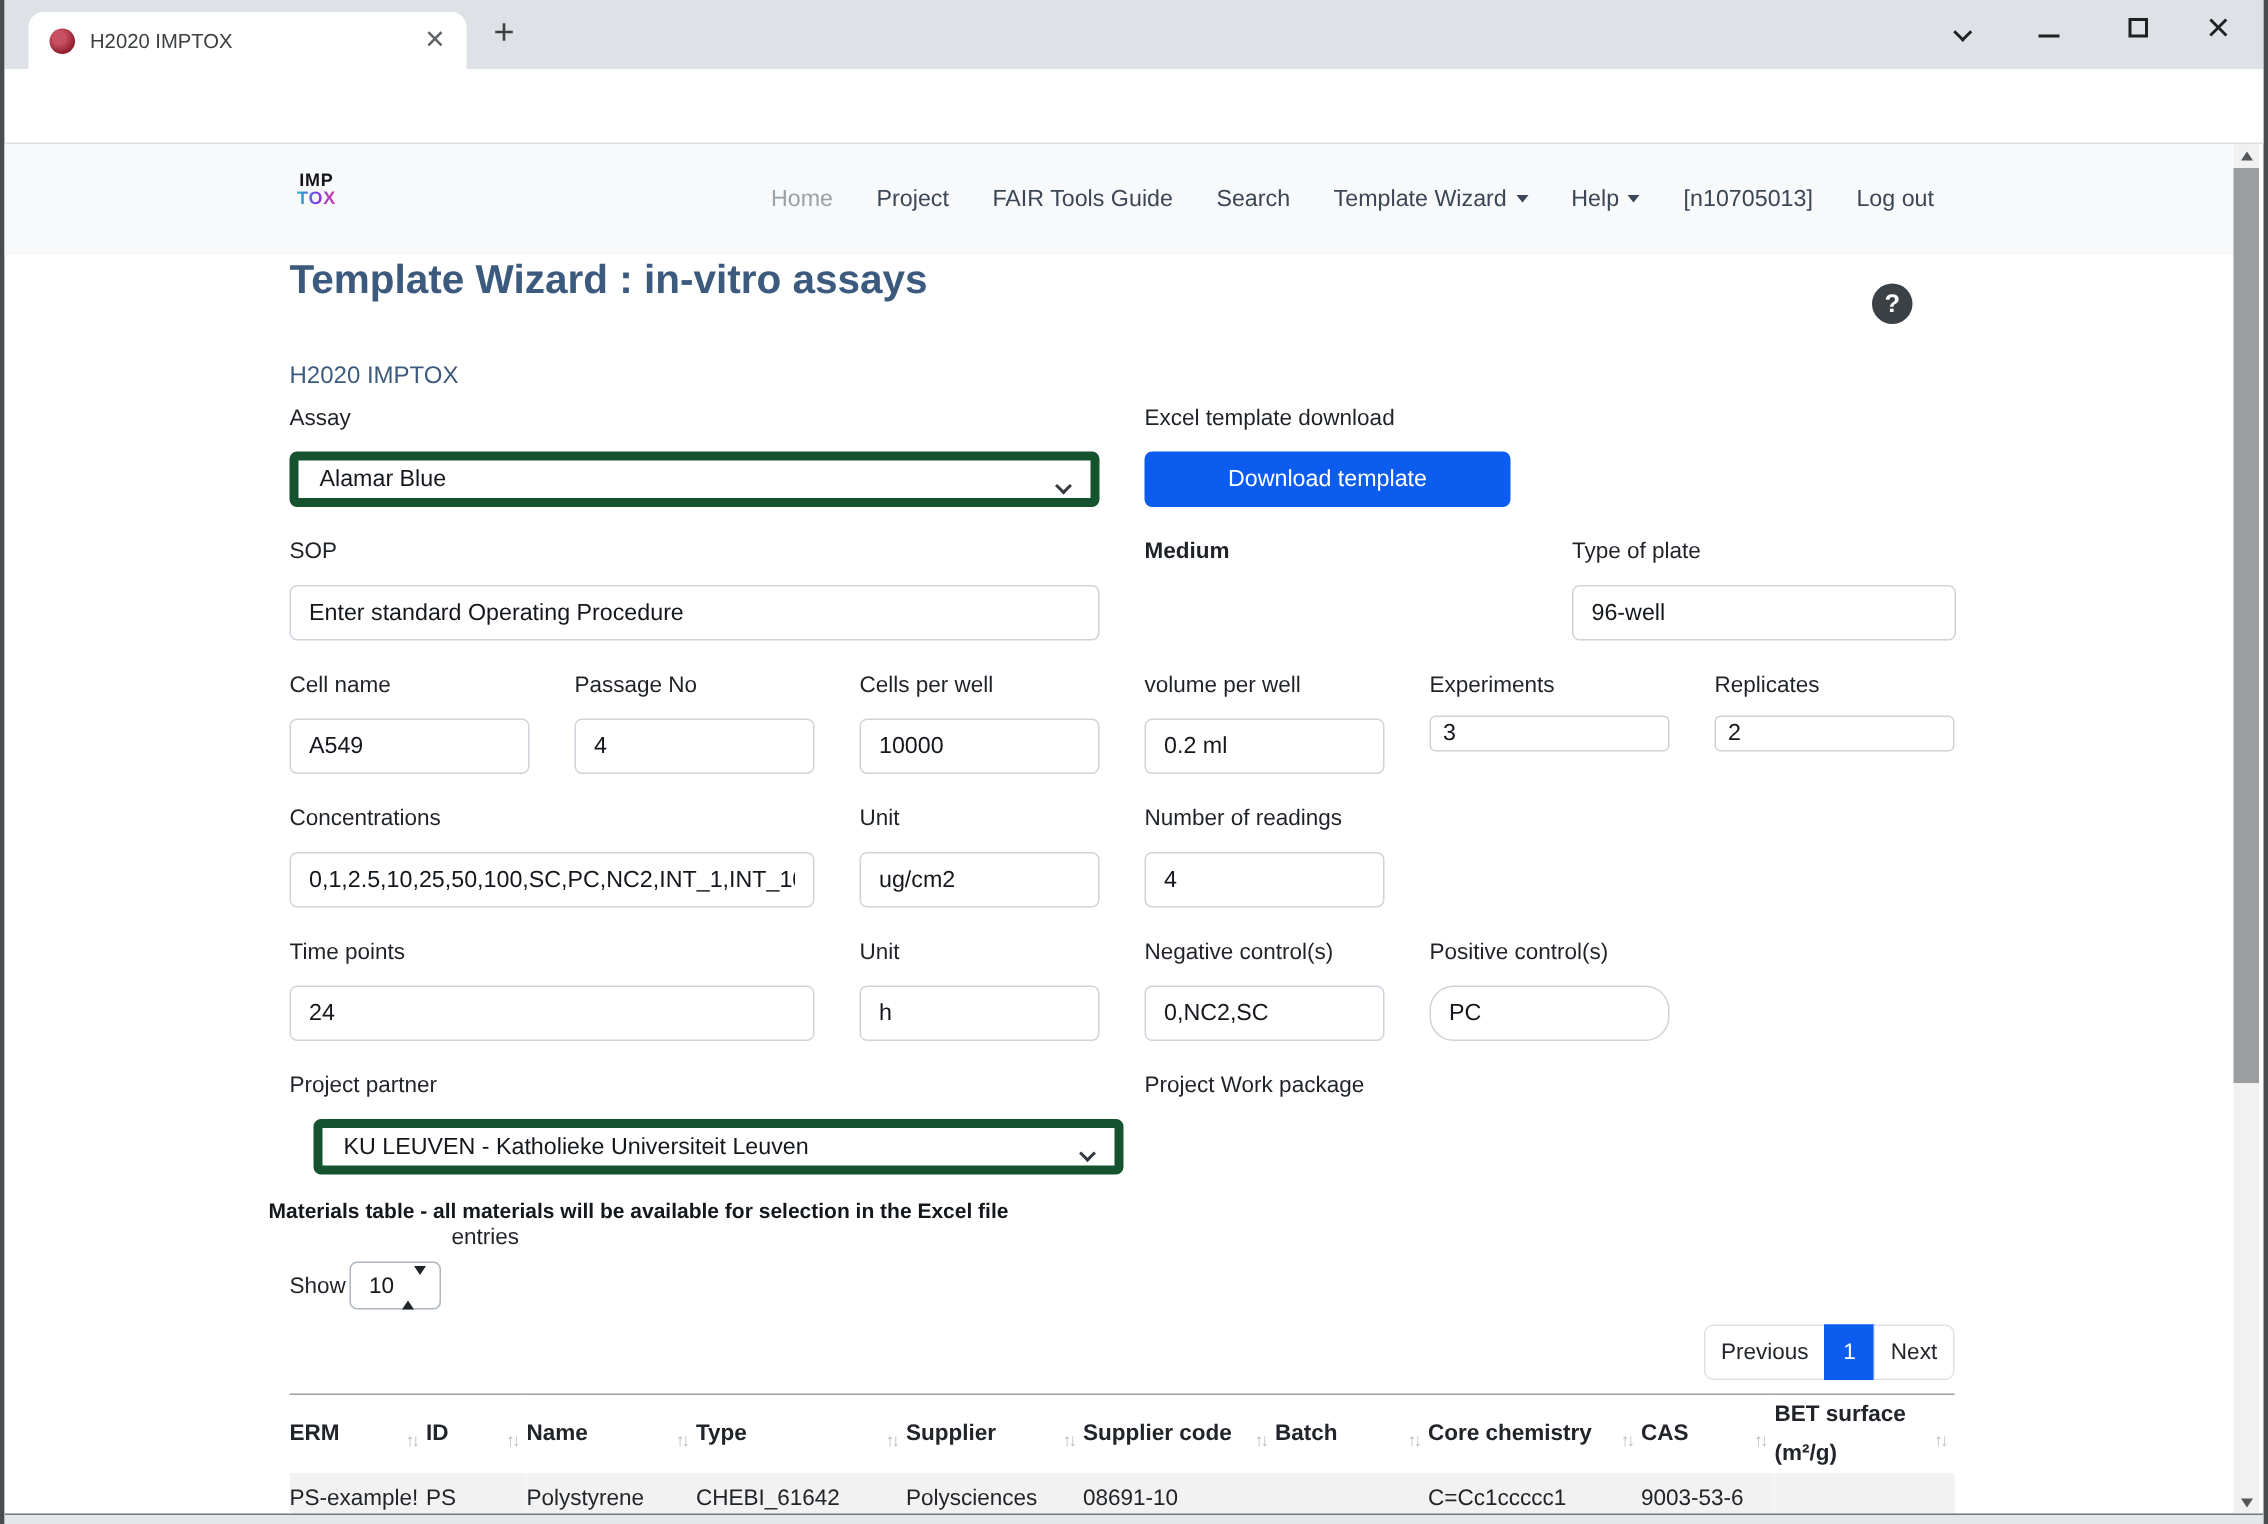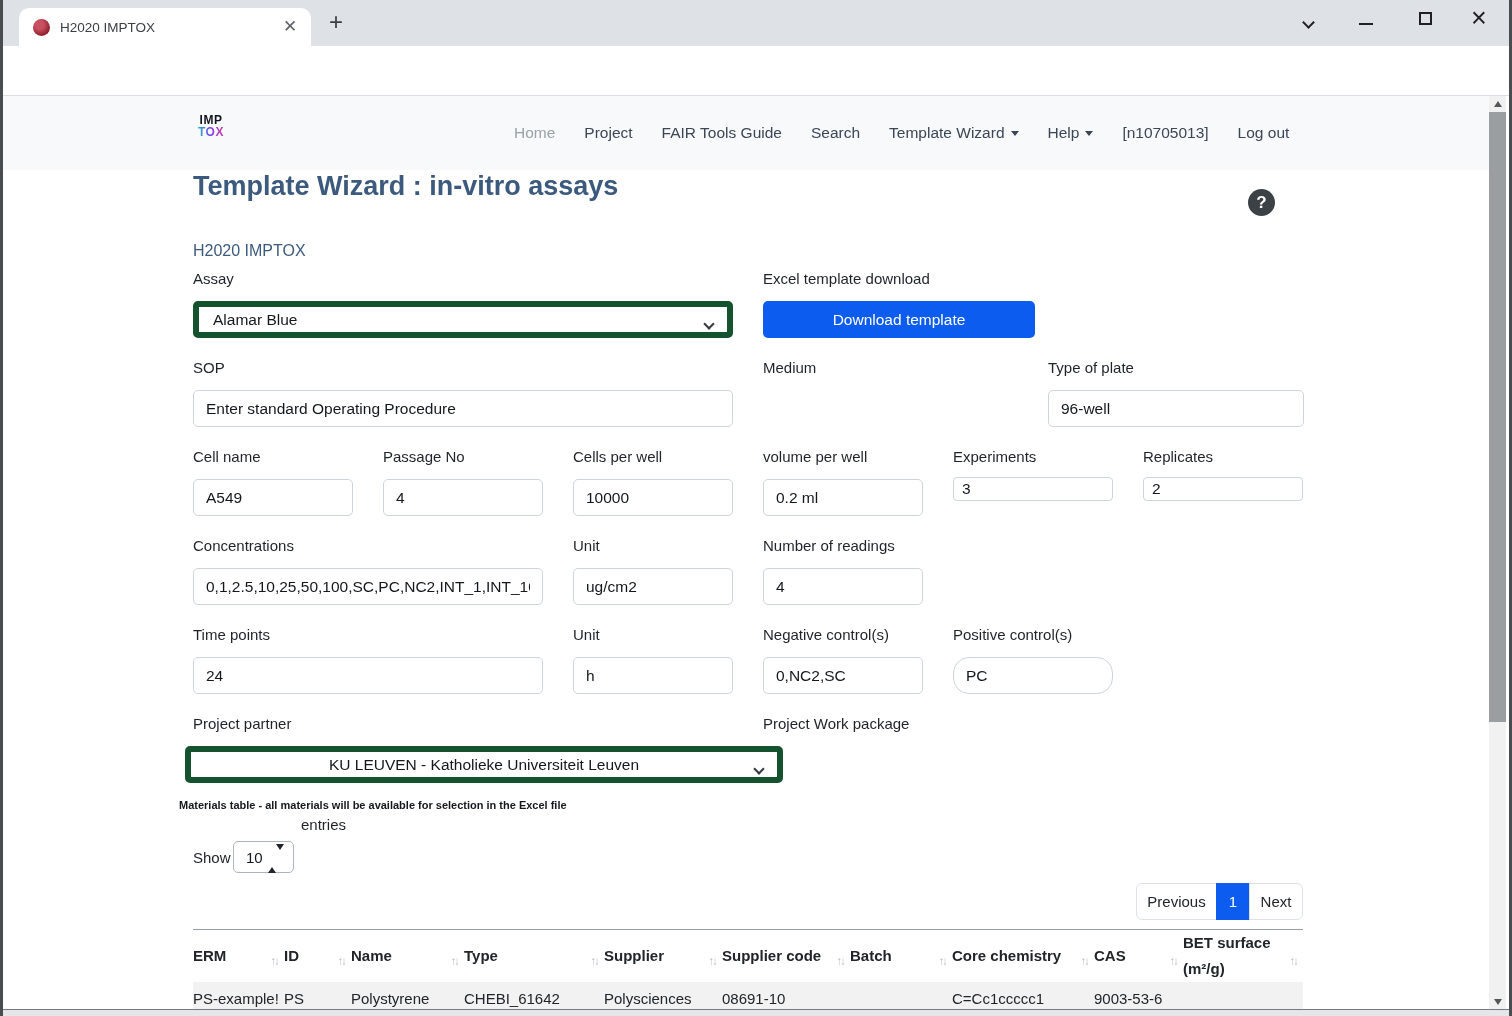--- a/index.html
+++ b/index.html
@@ -55,21 +55,21 @@
   .inp { position:absolute; height:37px; border:1px solid #ced4da; border-radius:5px; background:#fff;
          font-family:"Liberation Sans",sans-serif; font-size:15.5px; color:#14181c; padding:0 12px; outline:none; }
   .inp.small { height:24px; padding:0 8px; border-radius:4px; }
   .sel { position:absolute; height:37px; border:6px solid #14532d; border-radius:5px; background:#fff;
          display:flex; align-items:center; padding:0 14px; font-size:15.5px; color:#14181c; }
   .sel .chevron { position:absolute; right:14px; top:13px; width:8px; height:8px;
                   border-right:2px solid #343a40; border-bottom:2px solid #343a40; transform:rotate(45deg); }
   .btn-primary { position:absolute; border:none; border-radius:5px; background:#0c5cf0; color:#fff;
                  font-family:"Liberation Sans",sans-serif; font-size:15.5px; text-align:center; }
 
-  .materials-heading { position:absolute; left:176px; top:703px; font-size:11px; font-weight:bold; color:#14181c; }
+  .materials-heading { position:absolute; left:176px; top:703px; font-size:14px; font-weight:bold; color:#14181c; }
   .show-sel { position:absolute; left:230px; top:745px; width:61px; height:32px; border:1px solid #adb5bd;
               border-radius:5px; background:#fff; font-size:15px; color:#14181c; display:flex; align-items:center; padding-left:12px; }
   .spinner { position:absolute; right:9px; top:8px; }
   .spinner .up { width:0; height:0; border-left:4.5px solid transparent; border-right:4.5px solid transparent;
                  border-bottom:6px solid #212529; margin-bottom:3px; }
   .spinner .dn { width:0; height:0; border-left:4.5px solid transparent; border-right:4.5px solid transparent;
                  border-top:6px solid #212529; }
 
   .pagination { position:absolute; left:1133px; top:787px; display:flex; font-size:15px; }
   .page-btn { height:37px; background:#fff; border:1px solid #dee2e6; color:#212529;
@@ -161,25 +161,25 @@
     <div class="page-title">Template Wizard : in-vitro assays</div>
     <div class="help-badge">?</div>
     <div class="subtitle">H2020 IMPTOX</div>
 
     <div class="lbl" style="left:190px; top:174px;">Assay</div>
     <div class="sel" style="left:190px; top:205px; width:540px;">
       <span>Alamar Blue</span>
       <span class="chevron"></span>
     </div>
     <div class="lbl" style="left:760px; top:174px;">Excel template download</div>
-    <button class="btn-primary" style="left:760px; top:205px; width:272px; height:37px;">Download template</button>
+    <button class="btn-primary" style="left:760px; top:205px; width:244px; height:37px;">Download template</button>
 
     <div class="lbl" style="left:190px; top:263px;">SOP</div>
     <input class="inp" style="left: 190px; top: 294px; width: 540px;" readonly="" value="Enter standard Operating Procedure">
-    <div class="lbl" style="left:760px; top:263px;">Medium</div>
+    <div class="lbl" style="left:760px; top:263px;font-weight:bold;">Medium</div>
     <div class="lbl" style="left:1045px; top:263px;">Type of plate</div>
     <input class="inp" style="left: 1045px; top: 294px; width: 256px;" readonly="" value="96-well">
 
     <div class="lbl" style="left:190px; top:352px;">Cell name</div>
     <input class="inp" style="left: 190px; top: 383px; width: 160px;" readonly="" value="A549">
     <div class="lbl" style="left:380px; top:352px;">Passage No</div>
     <input class="inp" style="left: 380px; top: 383px; width: 160px;" readonly="" value="4">
     <div class="lbl" style="left:570px; top:352px;">Cells per well</div>
     <input class="inp" style="left: 570px; top: 383px; width: 160px;" readonly="" value="10000">
     <div class="lbl" style="left:760px; top:352px;">volume per well</div>
@@ -199,21 +199,21 @@
     <div class="lbl" style="left:190px; top:530px;">Time points</div>
     <input class="inp" style="left: 190px; top: 561px; width: 350px;" readonly="" value="24">
     <div class="lbl" style="left:570px; top:530px;">Unit</div>
     <input class="inp" style="left: 570px; top: 561px; width: 160px;" readonly="" value="h">
     <div class="lbl" style="left:760px; top:530px;">Negative control(s)</div>
     <input class="inp" style="left: 760px; top: 561px; width: 160px;" readonly="" value="0,NC2,SC">
     <div class="lbl" style="left:950px; top:530px;">Positive control(s)</div>
     <input class="inp" style="left: 950px; top: 561px; width: 160px; border-radius: 16px;" readonly="" value="PC">
 
     <div class="lbl" style="left:190px; top:619px;">Project partner</div>
-    <div class="sel" style="left:182px; top:650px; width:598px;justify-content:center;">
+    <div class="sel" style="left:206px; top:650px; width:540px;">
       <span>KU LEUVEN - Katholieke Universiteit Leuven</span>
       <span class="chevron"></span>
     </div>
     <div class="lbl" style="left:760px; top:619px;">Project Work package</div>
 
     <div class="materials-heading">Materials table - all materials will be available for selection in the Excel file</div>
 
     <div class="lbl" style="left:190px; top:753px;">Show</div>
     <div class="show-sel">
       <span>10</span>

